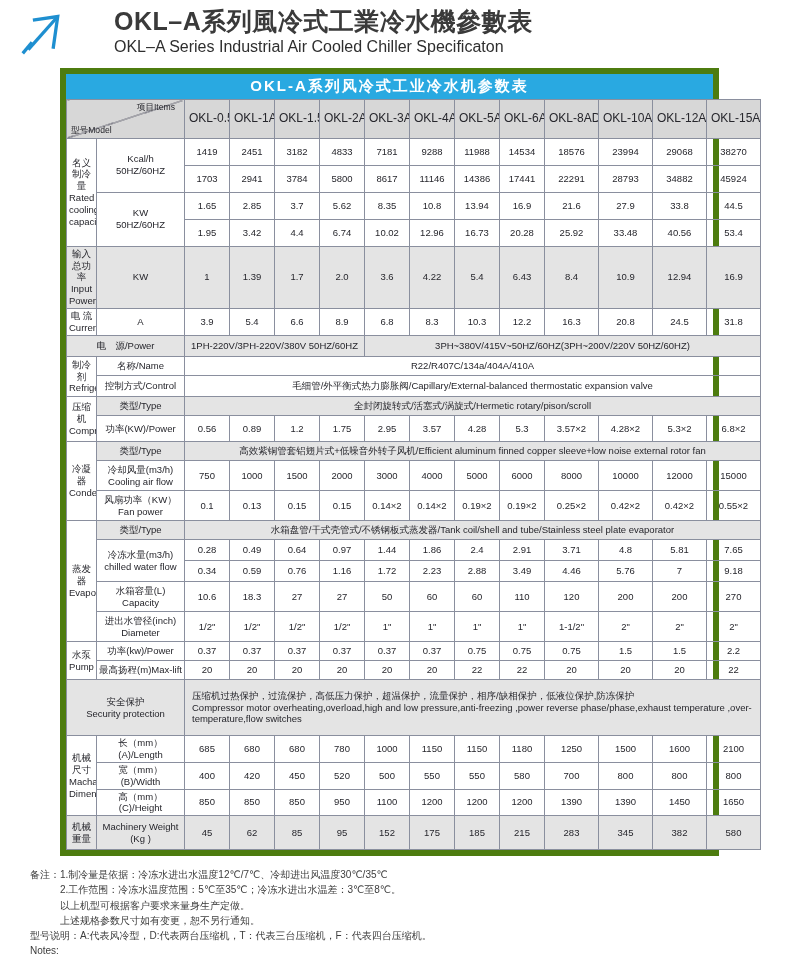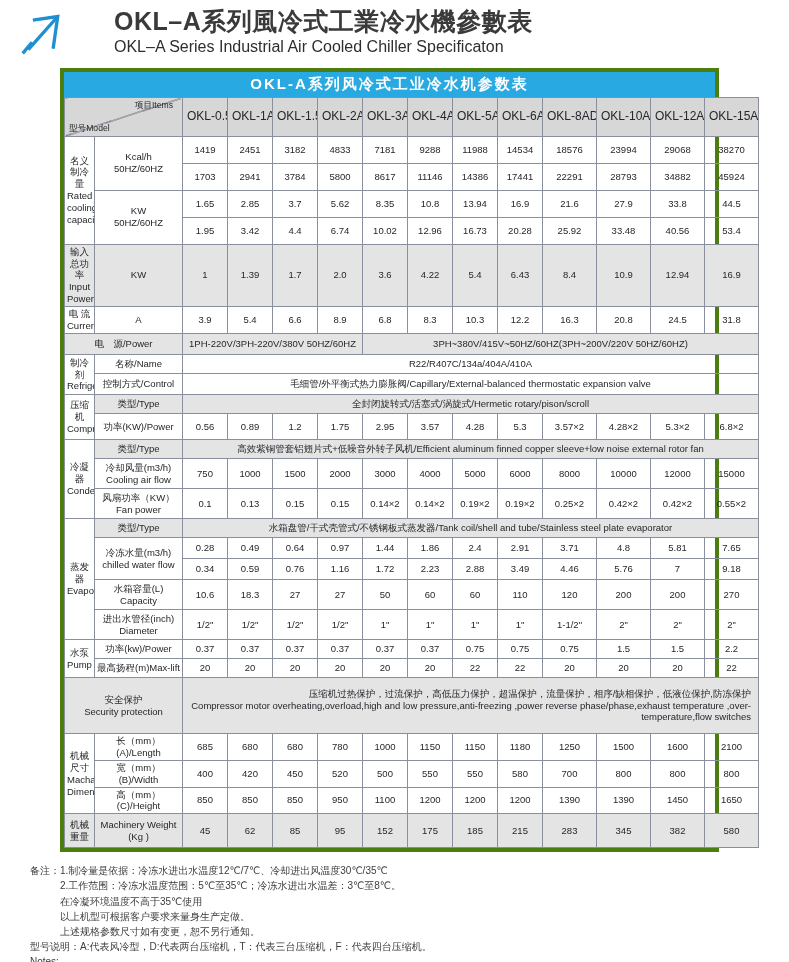--- a/index.html
+++ b/index.html
@@ -7,34 +7,34 @@
     width:789px;height:962px;background:#ffffff;
     font-family:"Liberation Sans","DejaVu Sans",sans-serif;
     color:#26262c;position:relative;
   }
   .header{display:flex;align-items:flex-start;padding:7px 0 0 20px;gap:42px;}
   .logo{width:46px;height:50px;flex:0 0 auto;margin-top:2px;}
   .titles{margin-left:6px;}
   .title-zh{font-size:25px;font-weight:600;color:#3a3a3a;letter-spacing:.5px;line-height:1.15;}
   .title-en{font-size:16px;color:#2e2e2e;margin-top:2px;font-weight:500;}
 
-  .table-wrap{width:659px;margin:9px 0 0 60px;border:4px solid #4d7c0f;box-sizing:border-box;}
+  .table-wrap{width:659px;margin:9px 0 0 60px;border:6px solid #4d7c0f;box-sizing:border-box;}
   .caption{height:25px;background:#29a9e1;color:#fff;font-size:15px;font-weight:600;
     display:flex;align-items:center;justify-content:center;letter-spacing:2px;}
   table{border-collapse:collapse;width:100%;table-layout:fixed;}
   td,th{border:1px solid #8a8f9e;font-size:9.5px;font-weight:normal;text-align:center;
     vertical-align:middle;padding:1px 2px;line-height:1.25;white-space:pre-line;overflow:hidden;}
   thead th{background:#d7d7d7;height:26px;}
   th.model{font-size:12px;white-space:nowrap;padding:1px 4px;}
   .diag{position:relative;
     background:linear-gradient(to bottom right,#d7d7d7 calc(50% - 1px),#70707c calc(50% - 1px),#70707c 50%,#d7d7d7 50%);}
   .diag .corner-model{position:absolute;left:4px;bottom:2px;font-size:8.6px;}
   .diag .corner-items{position:absolute;right:9px;top:2px;font-size:8.6px;}
   tr.shade td, td.shade{background:#e4e4e4;}
-  td.left{text-align:right;padding:2px 7px;}
+  td.left{text-align:left;padding:2px 7px;}
   tr.gstart td{border-top:1.5px solid #5a5a64;}
 
   .notes{margin:11px 0 0 30px;font-size:10px;line-height:1.52;color:#3c3c3c;}
   .notes div{white-space:pre-wrap;}
 </style>
 </head>
 <body>
 
 <div class="header">
   <svg class="logo" viewBox="0 0 50 54" fill="none">
@@ -429,15 +429,15 @@
           <td>283</td>
           <td>345</td>
           <td>382</td>
           <td>580</td>
         </tr>
       </tbody>
   </table>
 </div>
 
 <div class="notes">
-  <div id="notes-zh"><div>备注：1.制冷量是依据：冷冻水进出水温度12℃/7℃、冷却进出风温度30℃/35℃</div><div>　　　2.工作范围：冷冻水温度范围：5℃至35℃；冷冻水进出水温差：3℃至8℃。</div><div>　　　在冷凝环境温度不高于35℃使用</div><div>　　　以上机型可根据客户要求来量身生产定做。</div><div>　　　上述规格参数尺寸如有变更，恕不另行通知。</div><div>型号说明：A:代表风冷型，D:代表两台压缩机，T：代表三台压缩机，F：代表四台压缩机。</div></div>
+  <div id="notes-zh"><div>备注：1.制冷量是依据：冷冻水进出水温度12℃/7℃、冷却进出风温度30℃/35℃</div><div>　　　2.工作范围：冷冻水温度范围：5℃至35℃；冷冻水进出水温差：3℃至8℃。</div><div>　　　以上机型可根据客户要求来量身生产定做。</div><div>　　　上述规格参数尺寸如有变更，恕不另行通知。</div><div>型号说明：A:代表风冷型，D:代表两台压缩机，T：代表三台压缩机，F：代表四台压缩机。</div></div>
   <div id="notes-en"><div>Notes:</div></div>
 </div>
 
 </body></html>

